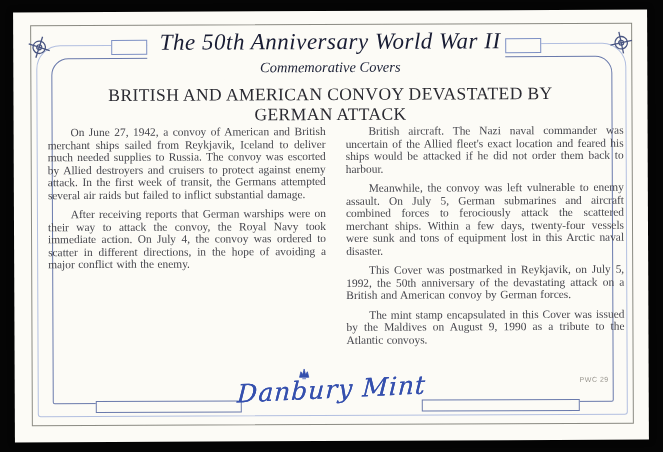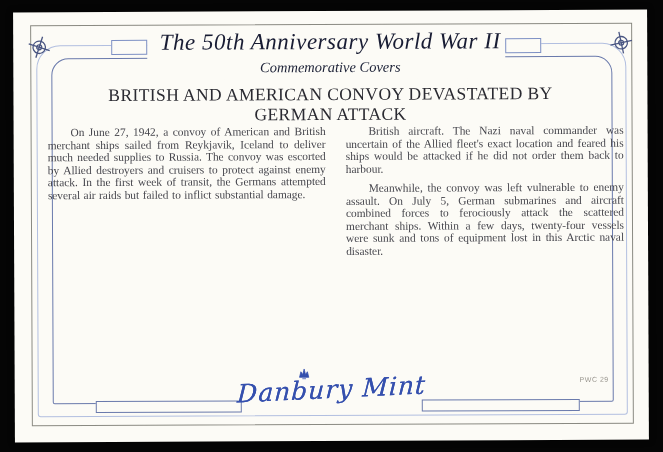--- a/index.html
+++ b/index.html
@@ -89,24 +89,27 @@
   <div class="subhead">Commemorative Covers</div>
 
   <div class="headline">
     <div>BRITISH AND AMERICAN CONVOY DEVASTATED BY</div>
     <div>GERMAN ATTACK</div>
   </div>
 
   <div class="body-cols">
     <div class="col">
       <p>On June 27, 1942, a convoy of American and British merchant ships sailed from Reykjavik, Iceland to deliver much needed supplies to Russia. The convoy was escorted by Allied destroyers and cruisers to protect against enemy attack. In the first week of transit, the Germans attempted several air raids but failed to inflict substantial damage.</p>
+      <p>After receiving reports that German warships were on their way to attack the convoy, the Royal Navy took immediate action. On July 4, the convoy was ordered to scatter in different directions, in the hope of avoiding a major conflict with the enemy.</p>
     </div>
     <div class="col">
       <p>British aircraft. The Nazi naval commander was uncertain of the Allied fleet's exact location and feared his ships would be attacked if he did not order them back to harbour.</p>
       <p>Meanwhile, the convoy was left vulnerable to enemy assault. On July 5, German submarines and aircraft combined forces to ferociously attack the scattered merchant ships. Within a few days, twenty-four vessels were sunk and tons of equipment lost in this Arctic naval disaster.</p>
+      <p>This Cover was postmarked in Reykjavik, on July 5, 1992, the 50th anniversary of the devastating attack on a British and American convoy by German forces.</p>
+      <p>The mint stamp encapsulated in this Cover was issued by the Maldives on August 9, 1990 as a tribute to the Atlantic convoys.</p>
     </div>
   </div>
 
   <div class="prc-code">PWC 29</div>
 
   <svg class="mint-mark" viewBox="0 0 14 14">
     <path d="M2 11 L3.5 5 L5.5 8 L7 2 L8.5 8 L10.5 5 L12 11 Z M5 12.5 L9 12.5" fill="#3550ae" stroke="#3550ae" stroke-width="0.8"></path>
   </svg>
   <div class="signature">Danbury Mint</div>
 

